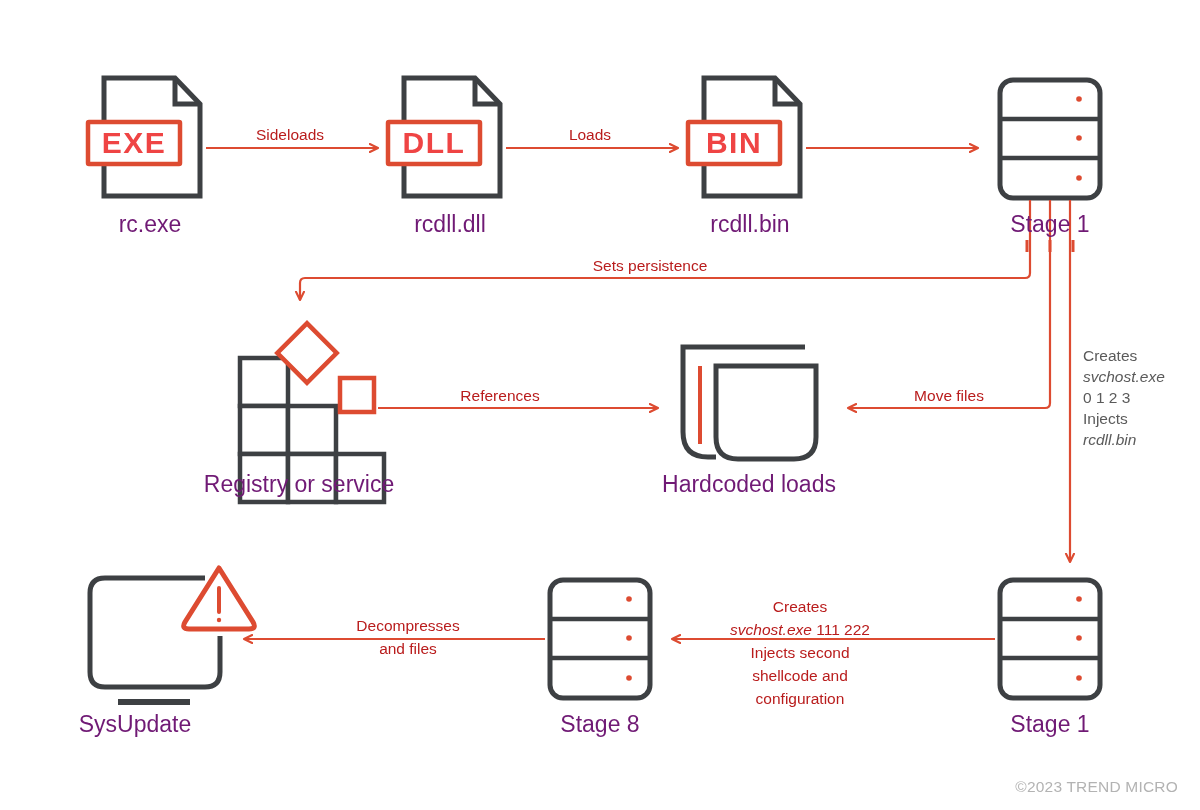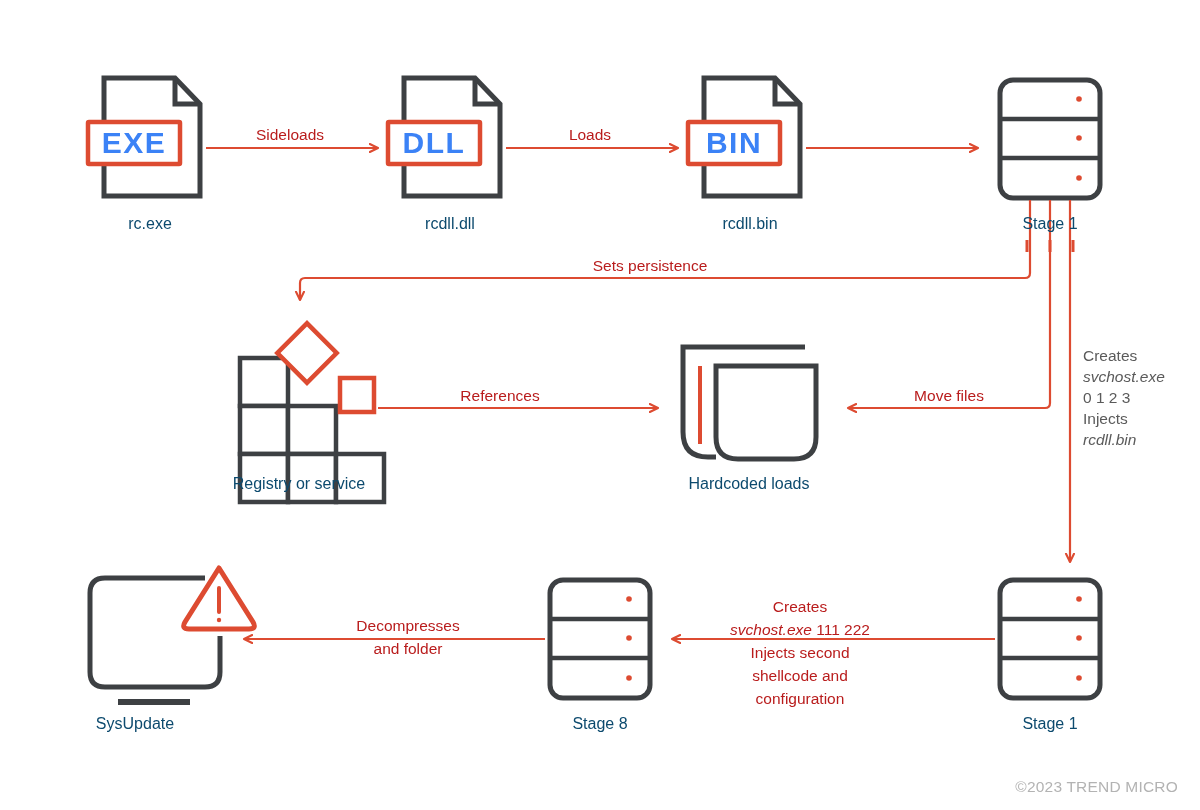--- a/index.html
+++ b/index.html
@@ -19,22 +19,22 @@
   }
   #diagram-svg {
     position: absolute;
     left: 0;
     top: 0;
     width: 1200px;
     height: 810px;
   }
   .node-label {
     position: absolute;
-    color: #0c4a6e;
-    font-size: 16px;
+    color: #701a75;
+    font-size: 23px;
     line-height: 22px;
     transform: translateX(-50%);
     white-space: nowrap;
   }
   .edge-label {
     position: absolute;
     color: #b91c1c;
     font-size: 15.5px;
     line-height: 23px;
     transform: translateX(-50%);
@@ -49,21 +49,21 @@
     line-height: 21px;
     text-align: left;
     white-space: nowrap;
   }
   .edge-label-left .ital { font-style: italic; }
   .badge-text {
     position: absolute;
     font-weight: bold;
     font-size: 30px;
     letter-spacing: 1.5px;
-    color: #3b82f6;
+    color: #ef4444;
     transform: translate(-50%, -50%);
     white-space: nowrap;
   }
   #copyright {
     position: absolute;
     right: 22px;
     bottom: 14px;
     color: #b3b3b3;
     font-size: 15.5px;
     letter-spacing: 0.2px;
@@ -222,18 +222,18 @@
   <div class="edge-label" style="left:800px; top:595px;">
     <div>Creates</div>
     <div><span class="ital">svchost.exe</span><span> 111 222</span></div>
     <div>Injects second</div>
     <div>shellcode and</div>
     <div>configuration</div>
   </div>
 
   <div class="edge-label" style="left:400px; top:614px;margin-left:8px;">
     <div>Decompresses</div>
-    <div>and folder</div>
+    <div>and files</div>
   </div>
 
   <div id="copyright">©2023 TREND MICRO</div>
 
 </div>
 
 </body></html>

